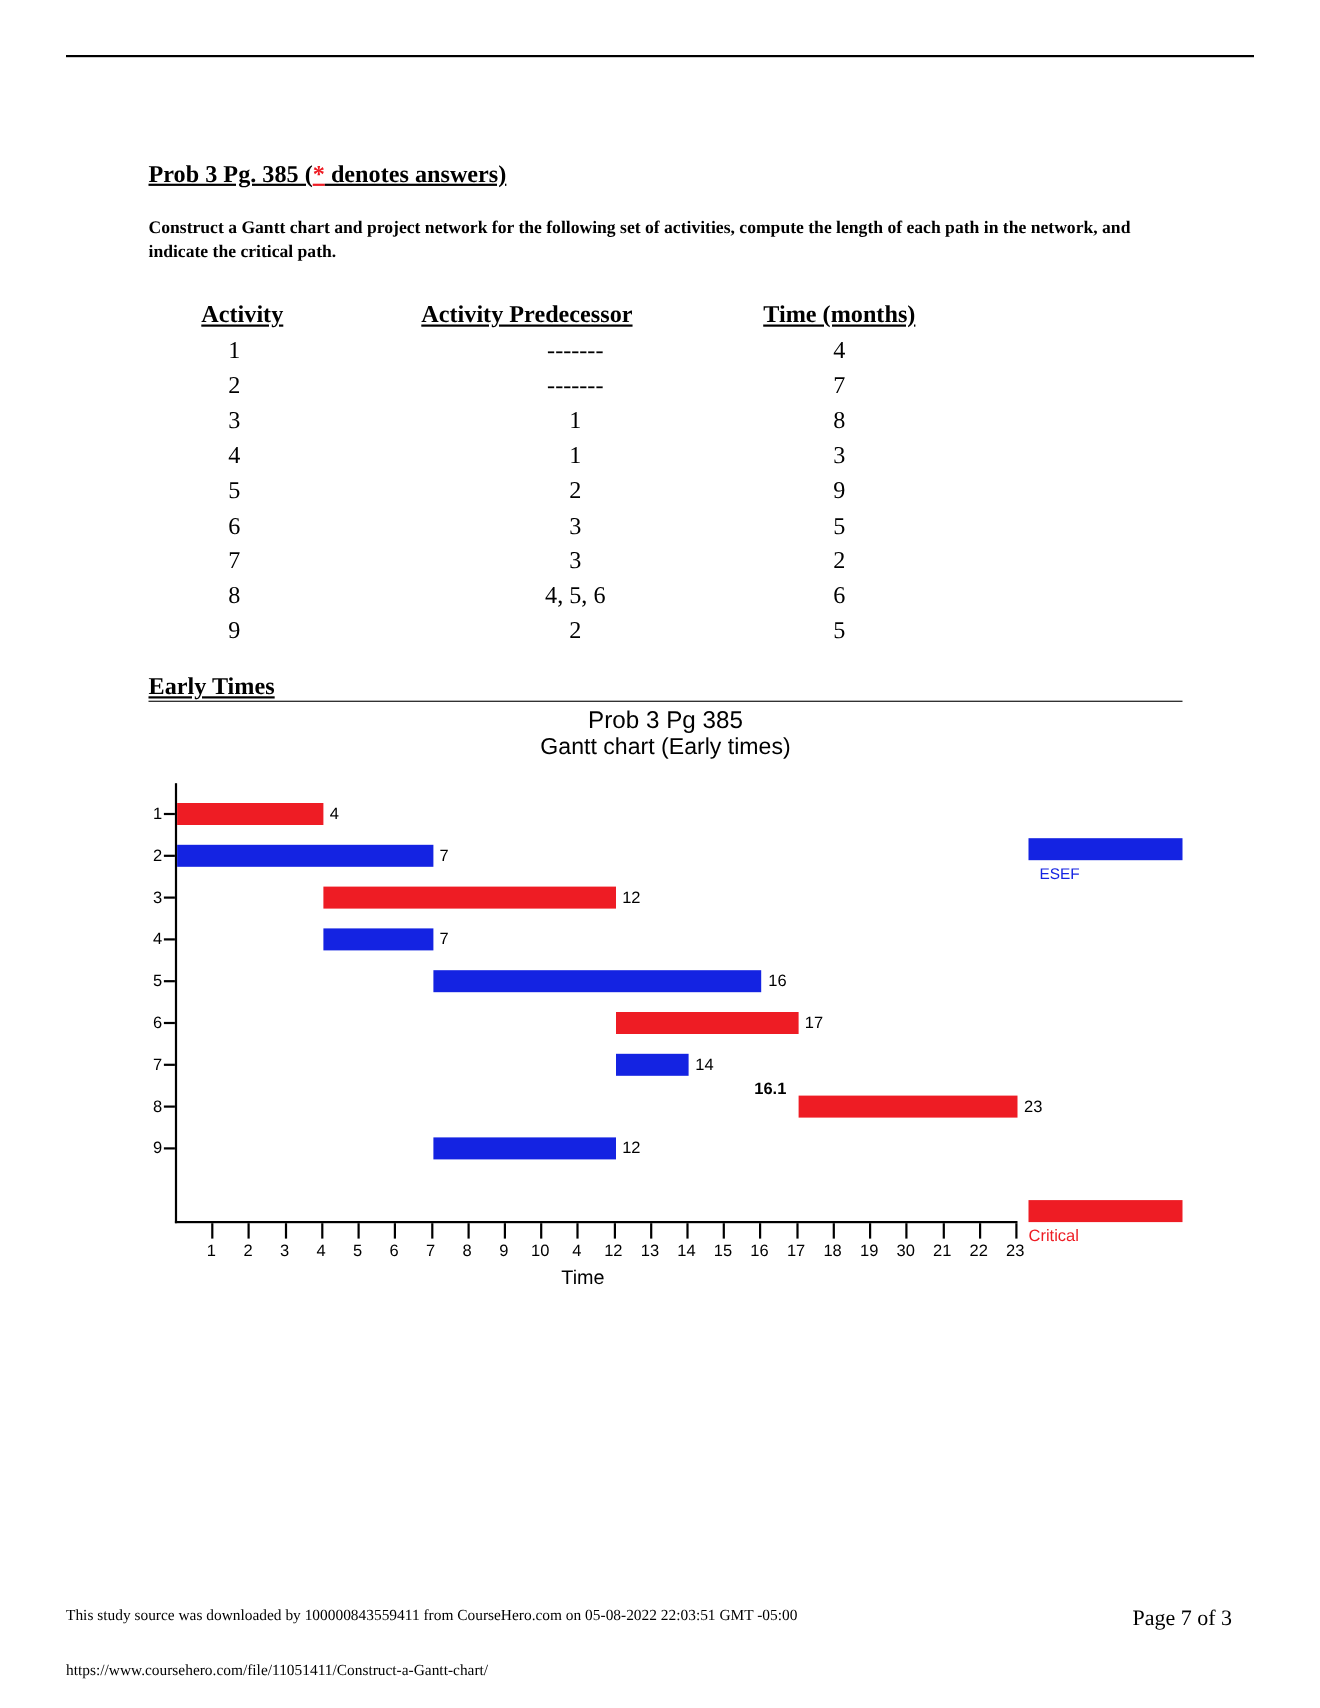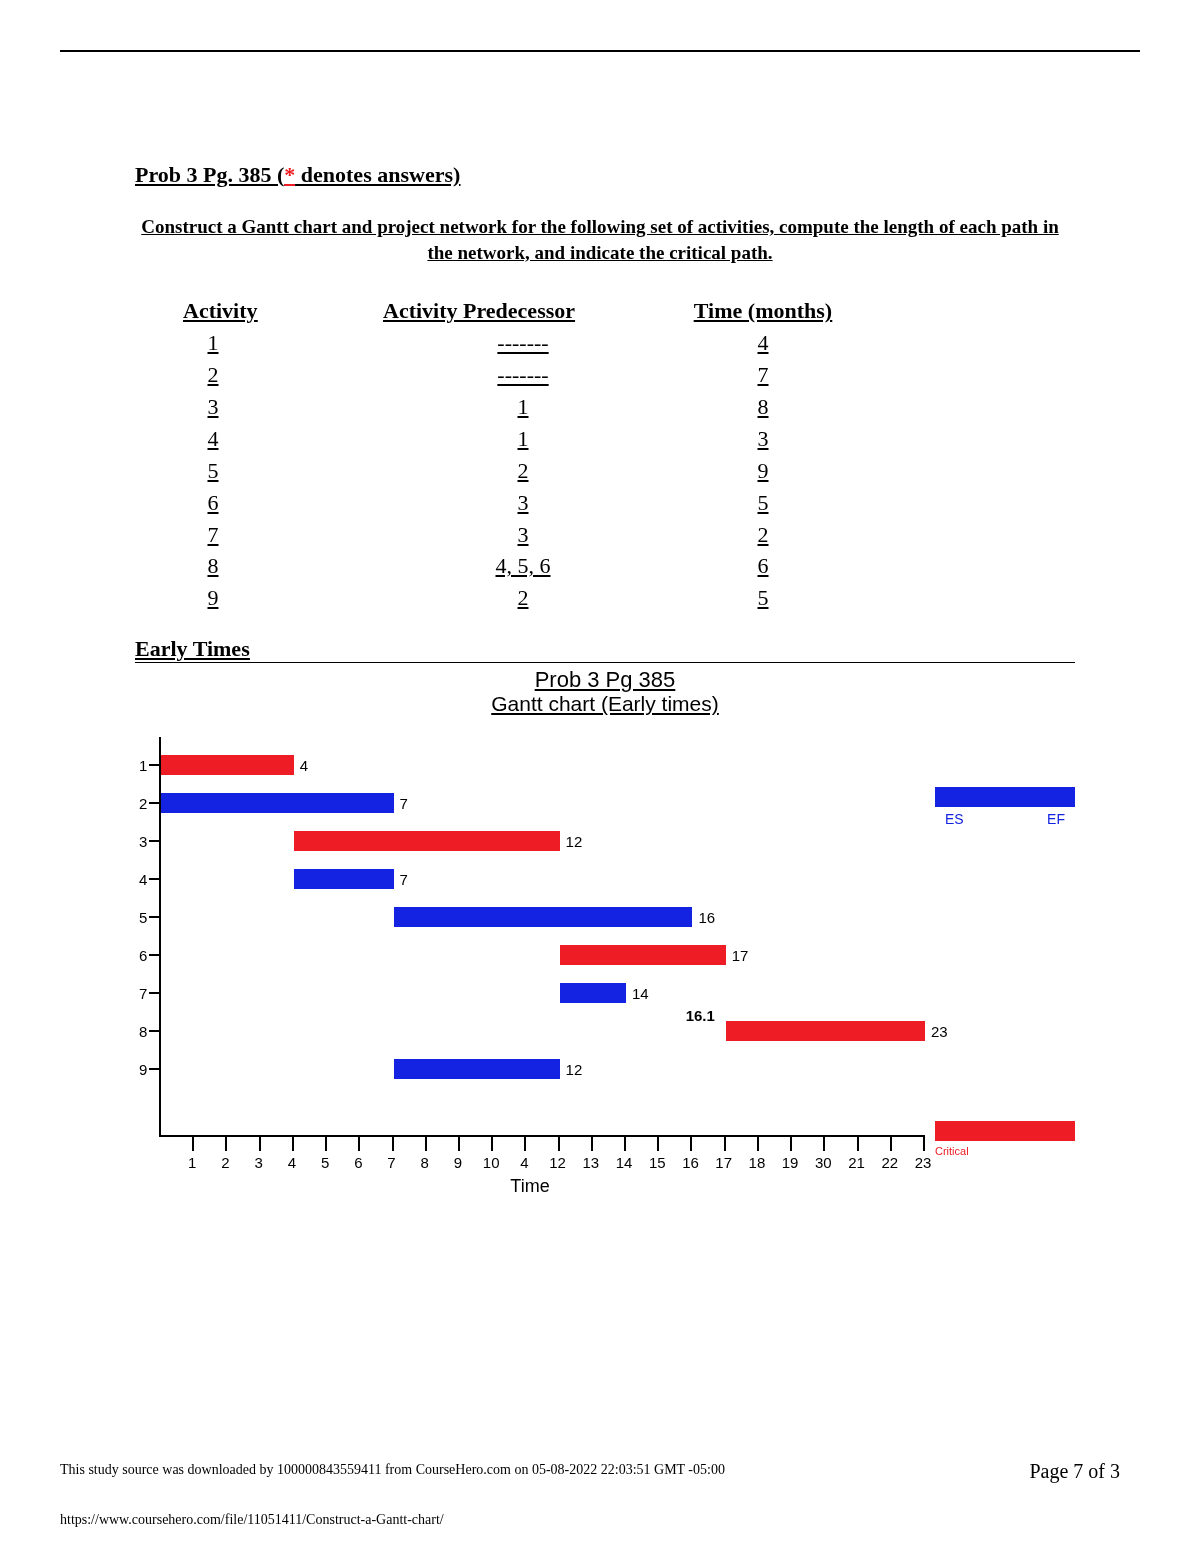--- a/index.html
+++ b/index.html
@@ -19,39 +19,37 @@
   .top-rule {
     position: absolute;
     left: 60px;
     right: 60px;
     top: 50px;
     border-top: 2px solid #000;
   }
   .content {
     position: absolute;
     left: 135px;
-    top: 162px;
+    top: 145px;
     width: 930px;
-    text-decoration: underline;
   }
   .title-line {
     font-size: 22px;
     font-weight: bold;
     margin-bottom: 26px;
   }
   .title-underline {
     text-decoration: underline;
   }
   .red-star { color: #ee1c24; font-weight: bold; }
   .desc {
-    font-size: 19px;
+    font-size: 16px;
     font-weight: bold;
     line-height: 1.35;
     margin-bottom: 30px;
-    text-align: center;
   }
   .tbl {
     font-size: 22px;
     line-height: 1.45;
     margin-left: 48px;
   }
   .tbl .hdr {
     display: flex;
     font-weight: bold;
   }
@@ -167,29 +165,28 @@
     font-size: 14px;
     color: #1423e2;
   }
   .legend .bar-blue {
     height: 20px;
     background: #1423e2;
     margin-bottom: 4px;
   }
   .legend .labels {
     display: flex;
-    justify-content: space-between;
     padding: 0 10px;
   }
   .legend2 {
     position: absolute;
     right: 0;
     bottom: 10px;
     width: 140px;
-    font-size: 11px;
+    font-size: 15px;
     color: #ee1c24;
   }
   .legend2 .bar-red {
     height: 20px;
     background: #ee1c24;
     margin-bottom: 4px;
   }
   .xlabel {
     position: absolute;
     left: 0; right: 150px;

